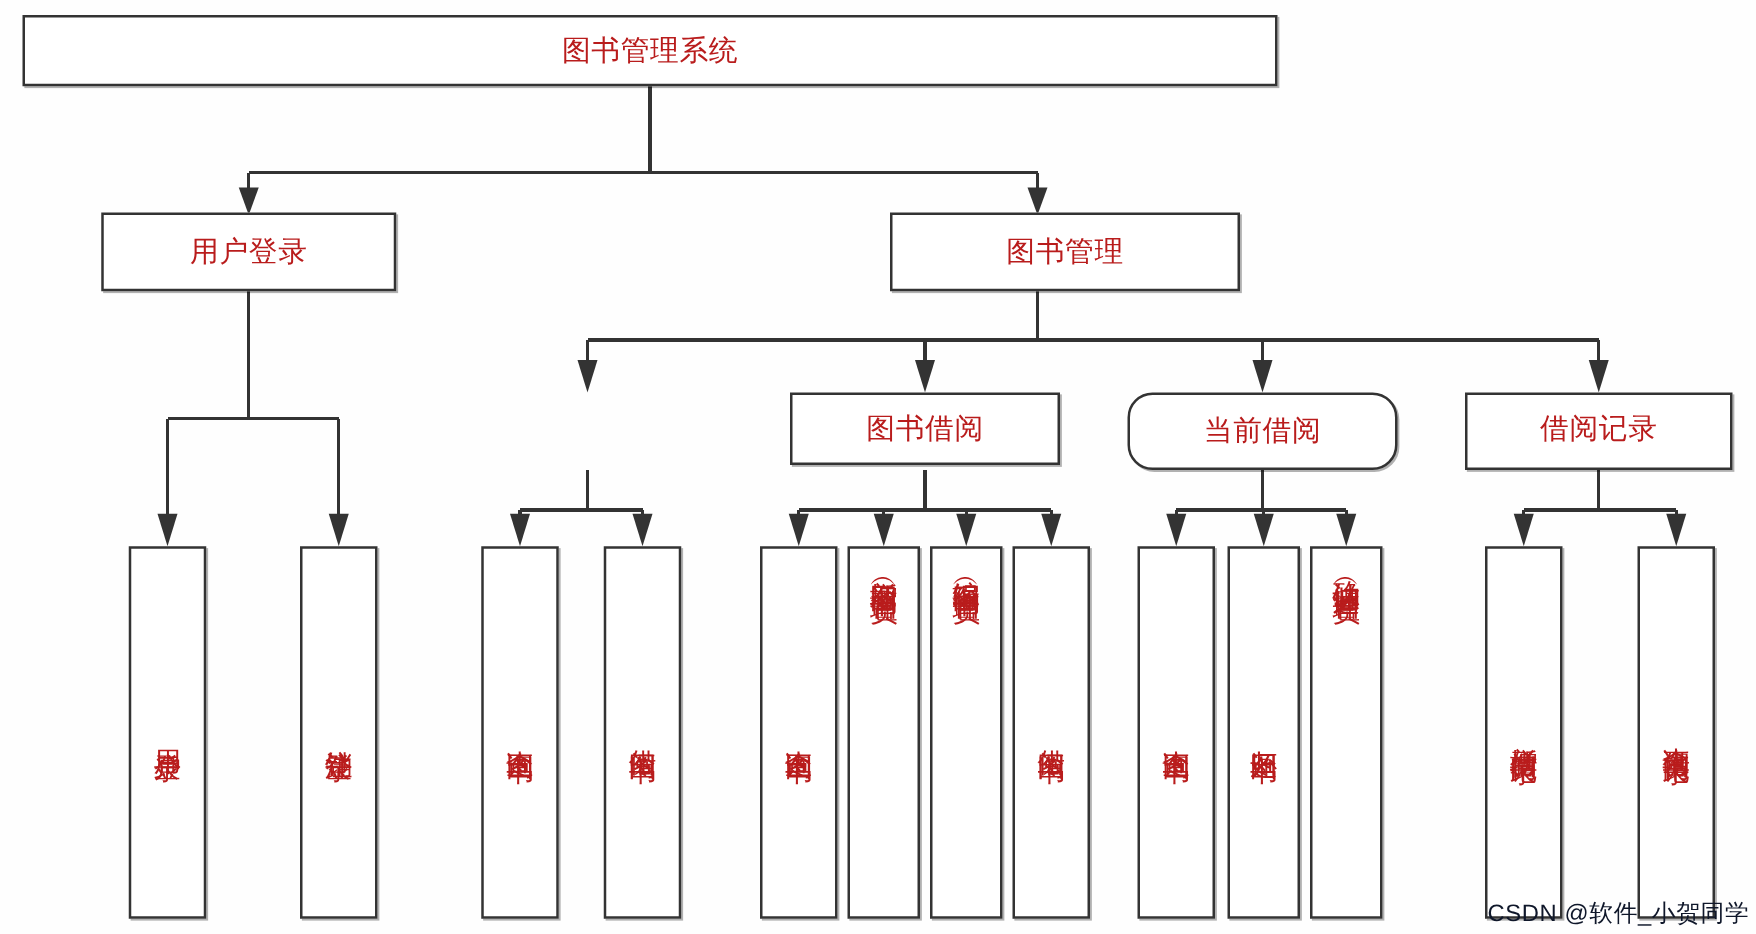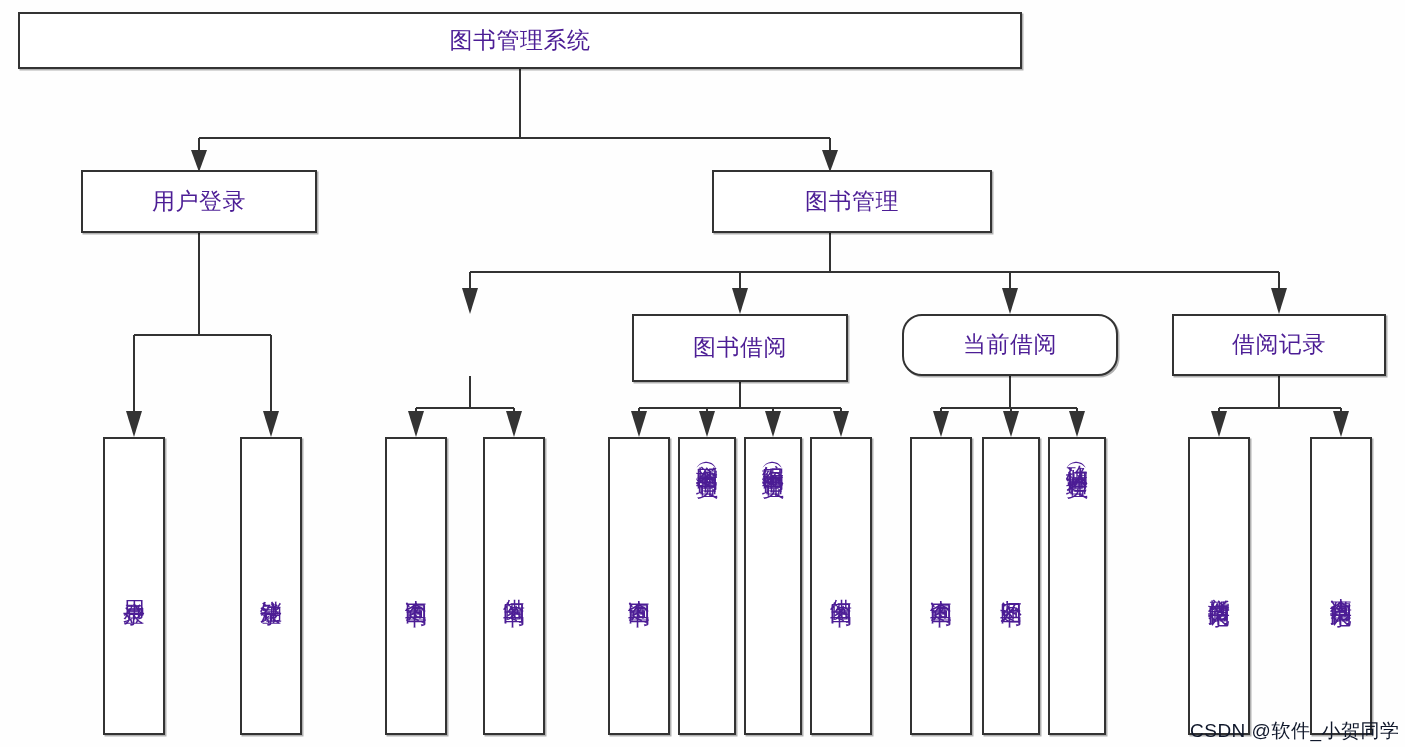--- a/index.html
+++ b/index.html
@@ -32,21 +32,21 @@
     box-shadow: 1.5px 1.5px 0 rgba(0,0,0,0.30);
     display: flex;
     align-items: center;
     justify-content: center;
     color: #3a3a3a;
   }
   .node .label {
     display: block;
     line-height: 1.18;
     white-space: nowrap;
-    color: #4c1d95;
+    color: #b91c1c;
   }
   
   .node.h .label {
     font-size: 23px;
     letter-spacing: 0.5px;
   }
   .node.l1 .label { font-size: 23px; }
   
   .node.v {
     align-items: flex-start;
@@ -161,27 +161,27 @@
     <span class="label">图书管理系统</span>
   </div>
 
   <div class="node h" style="left:81px; top:170px; width:236px; height:63px;">
     <span class="label">用户登录</span>
   </div>
   <div class="node h" style="left:712px; top:170px; width:280px; height:63px;">
     <span class="label">图书管理</span>
   </div>
 
-  <div class="node h" style="left:632px; top:314px; width:216px; height:68px;">
+  <div class="node h" style="left:632px; top:314px; width:216px; height:58px;">
     <span class="label">图书借阅</span>
   </div>
   <div class="node h" style="left:902px; top:314px; width:216px; height:62px;border-radius:20px;">
     <span class="label">当前借阅</span>
   </div>
-  <div class="node h" style="left:1172px; top:314px; width:214px; height:62px;">
+  <div class="node h" style="left:1172px; top:314px; width:214px; height:62px;font-family:Liberation Mono, monospace;">
     <span class="label">借阅记录</span>
   </div>
 
   <div class="node v mid" style="left:103px; top:437px; width:62px; height:298px;">
     <span class="label">用户登录</span>
   </div>
   <div class="node v mid" style="left:240px; top:437px; width:62px; height:298px;">
     <span class="label">注销登录</span>
   </div>
 

